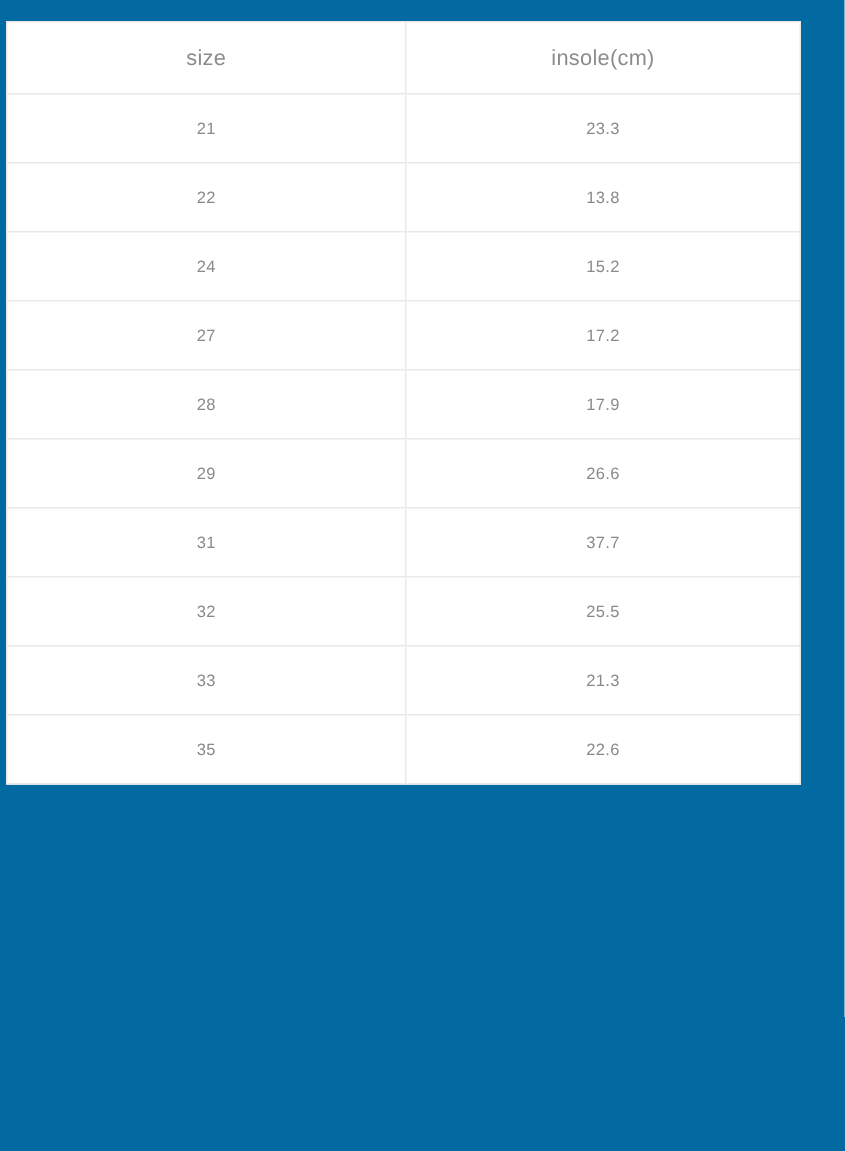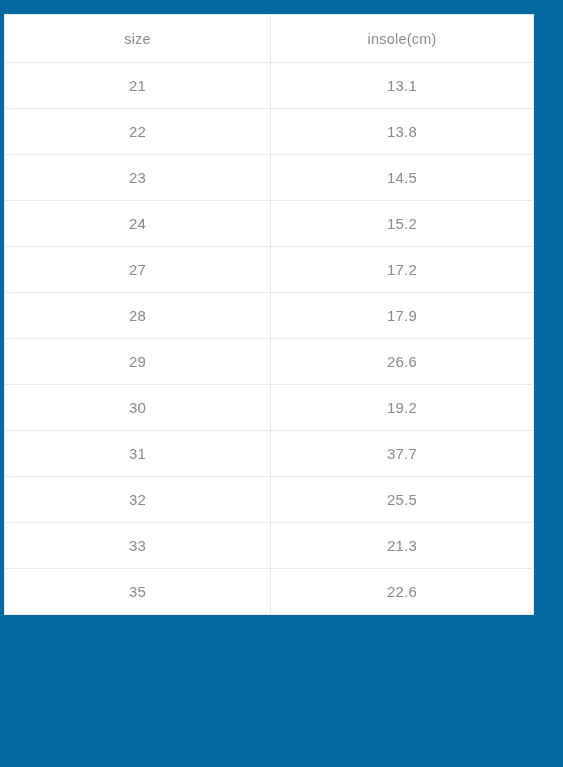--- a/index.html
+++ b/index.html
@@ -49,21 +49,21 @@
 
   .size-table thead th {
     height: 47px;
     font-size: 14.5px;
     letter-spacing: 0.2px;
     color: #8c8c8c;
   }
 
   .size-table tbody td {
     height: 45px;
-    font-size: 15px;
+    font-size: 11px;
     letter-spacing: 0.2px;
     color: #8a8a8a;
     margin-top: 48px;
   }
 </style>
 </head>
 <body>
 
 <div class="page">
 
@@ -74,49 +74,41 @@
     </colgroup>
     <thead>
       <tr>
         <th>size</th>
         <th>insole(cm)</th>
       </tr>
     </thead>
     <tbody id="table-body">
         <tr>
           <td>21</td>
-          <td>13.1</td>
+          <td>23.3</td>
         </tr>
         <tr>
           <td>22</td>
           <td>13.8</td>
-        </tr>
-        <tr>
-          <td>23</td>
-          <td>14.5</td>
         </tr>
         <tr>
           <td>24</td>
           <td>15.2</td>
         </tr>
         <tr>
           <td>27</td>
           <td>17.2</td>
         </tr>
         <tr>
           <td>28</td>
           <td>17.9</td>
         </tr>
         <tr>
           <td>29</td>
           <td>26.6</td>
-        </tr>
-        <tr>
-          <td>30</td>
-          <td>19.2</td>
         </tr>
         <tr>
           <td>31</td>
           <td>37.7</td>
         </tr>
         <tr>
           <td>32</td>
           <td>25.5</td>
         </tr>
         <tr>

